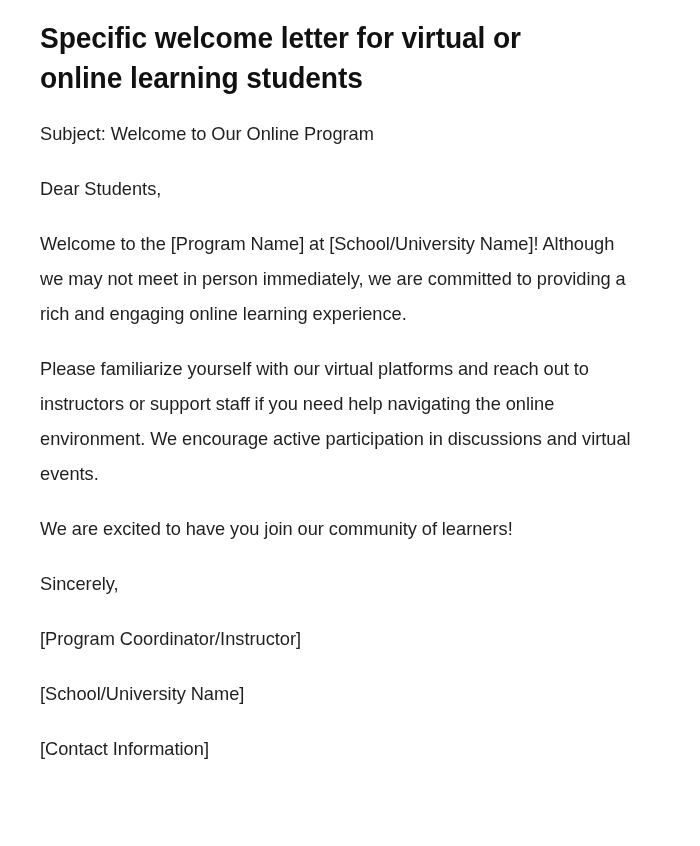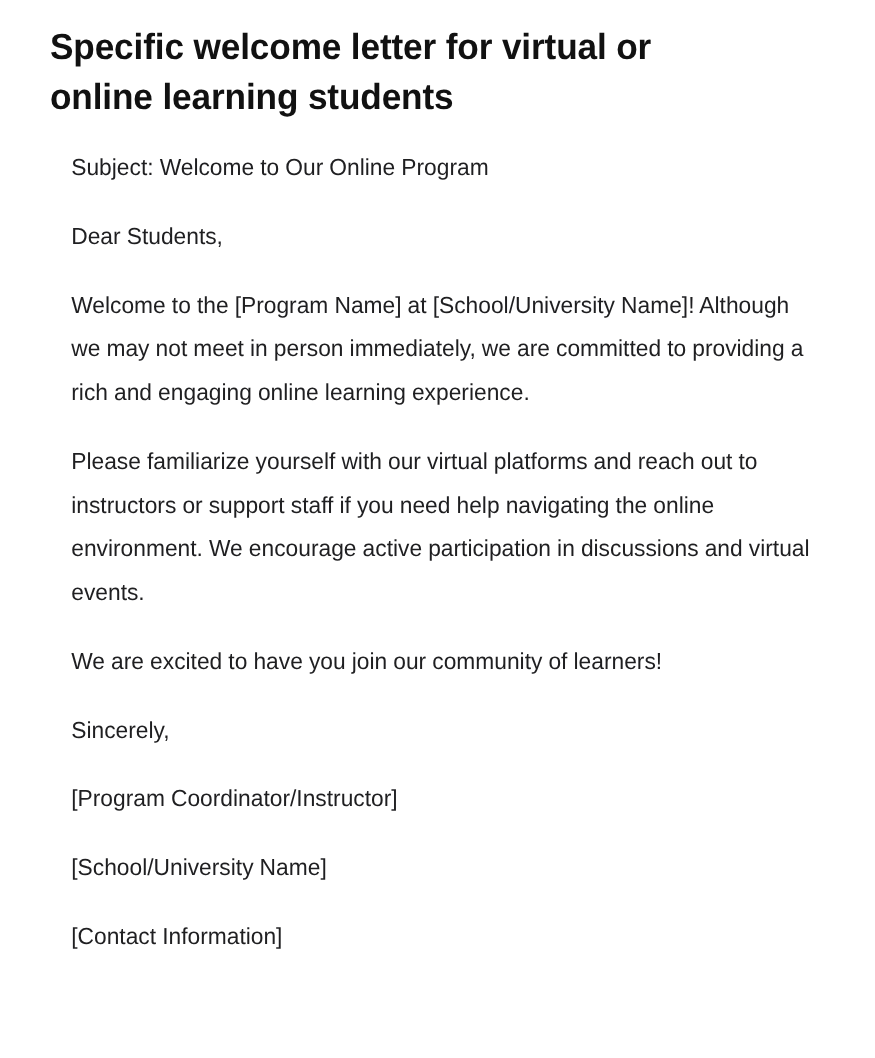--- a/index.html
+++ b/index.html
@@ -42,21 +42,20 @@
     letter-spacing: -0.1px;
     margin: 0 0 0 0;
     max-width: 540px;
     transform: scaleX(0.97);
     transform-origin: left top;
   }
 
   .body-block {
     margin-top: 18px;
     max-width: 600px;
-    margin-left: 17px;
   }
 
   .para {
     font-family: "Liberation Sans", "DejaVu Sans", sans-serif;
     font-size: 18.5px;
     line-height: 35px;
     color: #1f1f21;
     margin: 0 0 20px 0;
     max-width: 600px;
     transform: scaleX(0.985);

